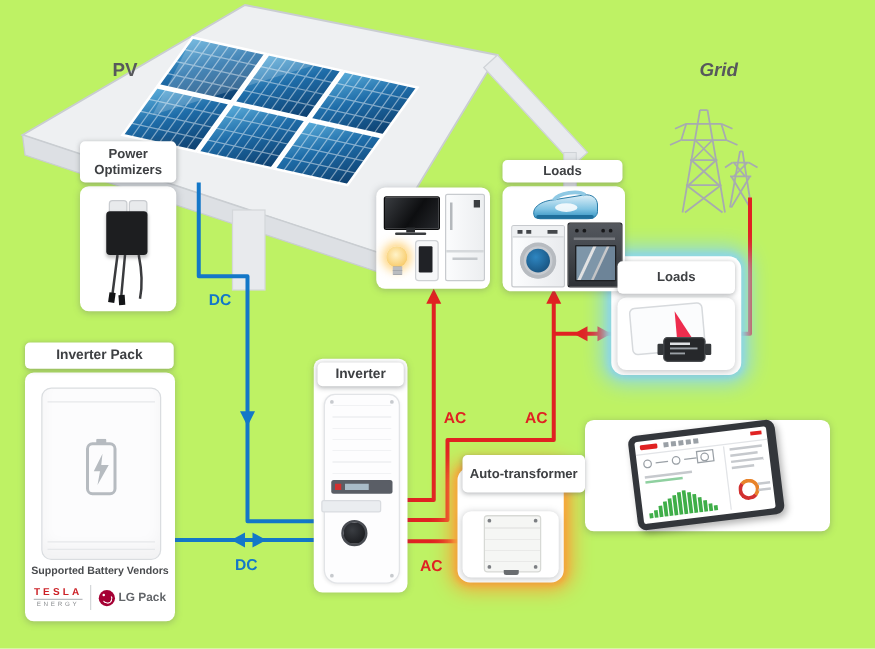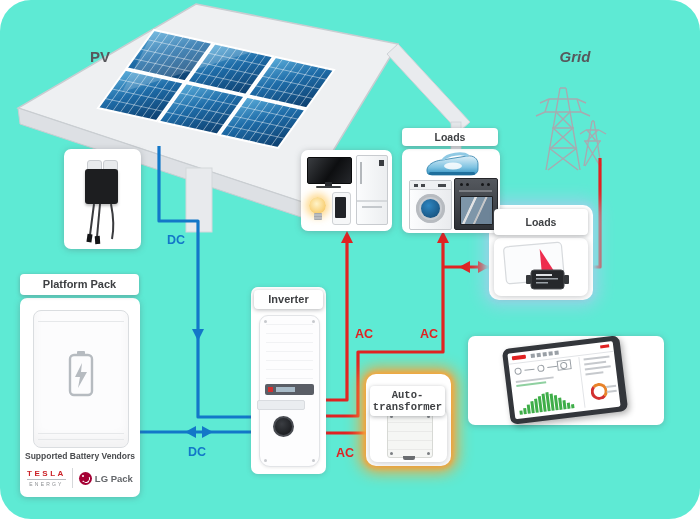--- a/index.html
+++ b/index.html
@@ -1,17 +1,17 @@
 <!DOCTYPE html>
 <html style="--dc: #1377c8; --ac: #e02222; --meter-glow: #8ed7e4; --tr-glow: #f7a63b; --green: #3fae49; --tesla: #cc2127; --lg: #a50034;"><head>
 <meta charset="utf-8">
 <style>
   html,body{margin:0;padding:0;background:#fff;}
-  .canvas{position:relative;width:700px;height:519px;background:#5eead4;overflow:hidden;
-          font-family:"Liberation Sans",sans-serif;border-radius:31px;}
+  .canvas{position:relative;width:700px;height:519px;background:#bef264;overflow:hidden;
+          font-family:"Liberation Sans",sans-serif;}
   .abs{position:absolute;}
   svg{display:block;}
 
   
   .title-box{position:absolute;background:#fff;border-radius:4px;z-index:4;
     box-shadow:0 1px 4px rgba(90,95,100,.45);display:flex;align-items:center;justify-content:center;
     font-weight:bold;color:#3e4043;font-size:10.5px;text-align:center;line-height:1.15;}
   .content-box{position:absolute;background:#fff;border-radius:7px;z-index:3;
     box-shadow:0 1px 6px rgba(90,95,100,.35);}
   .glow-cyan{position:absolute;z-index:2;border-radius:10px;background:#fff;
@@ -178,33 +178,34 @@
 
   <div class="area-label" style="left:80px;top:48px;width:40px;">PV</div>
   <div class="area-label" style="left:555px;top:48px;width:40px;font-style:italic;">Grid</div>
 
   <div class="flow-label flow-dc" style="left:163px;top:233px;">DC</div>
   <div class="flow-label flow-dc" style="left:184px;top:445px;">DC</div>
   <div class="flow-label flow-ac" style="left:351px;top:327px;">AC</div>
   <div class="flow-label flow-ac" style="left:416px;top:327px;">AC</div>
   <div class="flow-label flow-ac" style="left:332px;top:446px;">AC</div>
 
+  <div class="title-box" style="left:64px;top:113px;width:77px;height:33px;">Power Optimizers</div>
   <div class="content-box" style="left:64px;top:149px;width:77px;height:100px;">
     <div class="opt-conn" style="left:23px;top:11px;width:13px;height:11px;"></div>
     <div class="opt-conn" style="left:39px;top:11px;width:13px;height:11px;"></div>
     <div class="opt-body" style="left:21px;top:20px;width:33px;height:35px;"></div>
     <svg class="abs" style="left:0;top:0;" width="77" height="100">
       <path d="M30,55 L26,86 M36,55 L33,88" stroke="#3a3b3e" stroke-width="2" fill="none"></path>
       <path d="M47,55 C50,70 50,80 48,90" stroke="#3a3b3e" stroke-width="2" fill="none"></path>
       <rect x="23" y="85" width="5" height="8" fill="#141517" transform="rotate(8 25 89)"></rect>
       <rect x="31" y="87" width="5" height="8" fill="#141517" transform="rotate(-4 33 91)"></rect>
     </svg>
   </div>
 
-  <div class="title-box" style="left:20px;top:274px;width:119px;height:21px;font-size:11px;">Platform Pack</div>
+  <div class="title-box" style="left:20px;top:274px;width:119px;height:21px;font-size:11px;">Inverter Pack</div>
   <div class="content-box" style="left:20px;top:298px;width:120px;height:199px;">
     <div class="batt-img" style="left:13px;top:12px;width:94px;height:136px;">
       <div class="batt-seam" style="top:10px;"></div>
       <div class="batt-seam" style="top:122px;"></div>
       <div class="batt-seam" style="top:128px;"></div>
       <svg class="abs" style="left:34px;top:40px;" width="26" height="46">
         <rect x="9" y="0" width="8" height="4" rx="1" fill="#b6bbc0"></rect>
         <rect x="2" y="4" width="22" height="40" rx="4" fill="none" stroke="#b6bbc0" stroke-width="2.4"></rect>
         <polygon points="14,12 7,26 12,26 10,37 19,21 13,21" fill="#b6bbc0"></polygon>
       </svg>
@@ -302,21 +303,21 @@
       <rect x="37" y="32" width="33" height="19" rx="3" fill="#26282b" stroke="#4a4d50" stroke-width="1"></rect>
       <rect x="32" y="37" width="5" height="9" rx="1" fill="#35383b"></rect>
       <rect x="70" y="37" width="5" height="9" rx="1" fill="#35383b"></rect>
       <rect x="42" y="36" width="16" height="2" fill="#dfe2e5"></rect>
       <rect x="42" y="40" width="22" height="1.5" fill="#9aa0a6"></rect>
       <rect x="42" y="44" width="12" height="1.5" fill="#9aa0a6"></rect>
     </svg>
   </div>
 
   <div class="glow-orange" style="left:366px;top:374px;width:85px;height:92px;"></div>
-  <div class="title-box" style="left:370px;top:386px;width:75px;height:30px;font-family:Liberation Mono, monospace;">Auto-transformer</div>
+  <div class="title-box" style="left:370px;top:364px;width:98px;height:30px;">Auto-transformer</div>
   <div class="content-box" style="left:370px;top:409px;width:77px;height:53px;">
     <div class="tr-device" style="left:17px;top:3px;width:44px;height:44px;">
       <div class="screw" style="left:2px;top:2px;background:#7c7f83;"></div>
       <div class="screw" style="right:2px;top:2px;background:#7c7f83;"></div>
       <div class="screw" style="left:2px;bottom:2px;background:#7c7f83;"></div>
       <div class="screw" style="right:2px;bottom:2px;background:#7c7f83;"></div>
     </div>
     <div class="tr-nub" style="left:33px;top:47px;width:12px;height:4px;"></div>
   </div>
 

